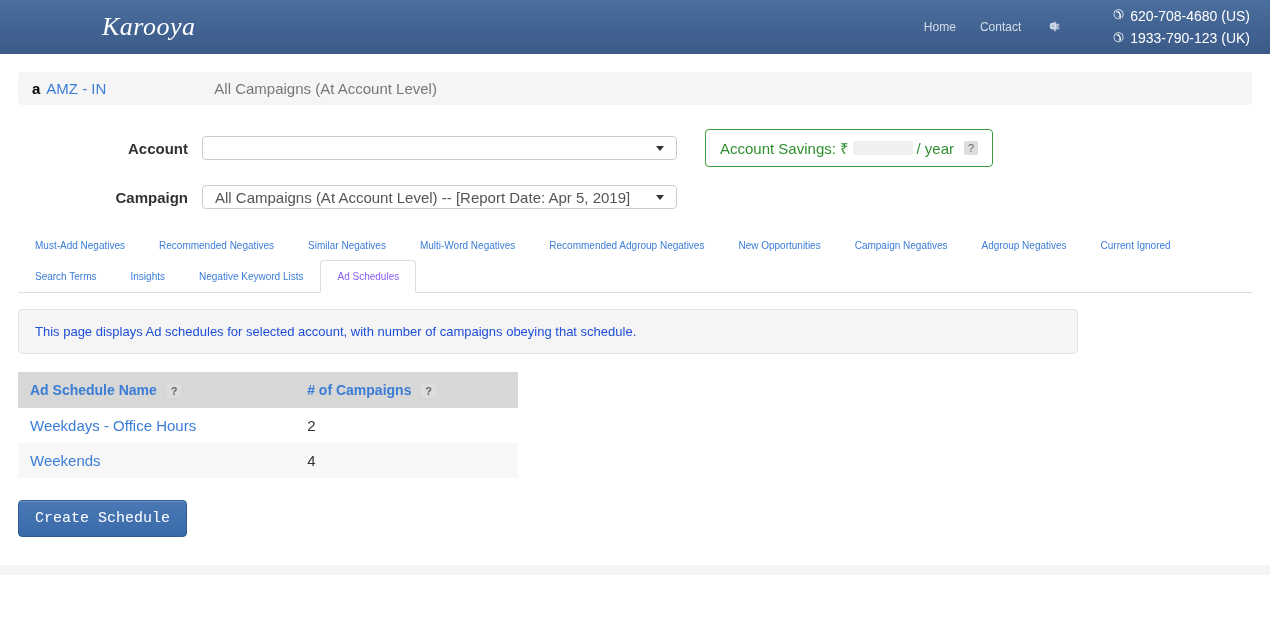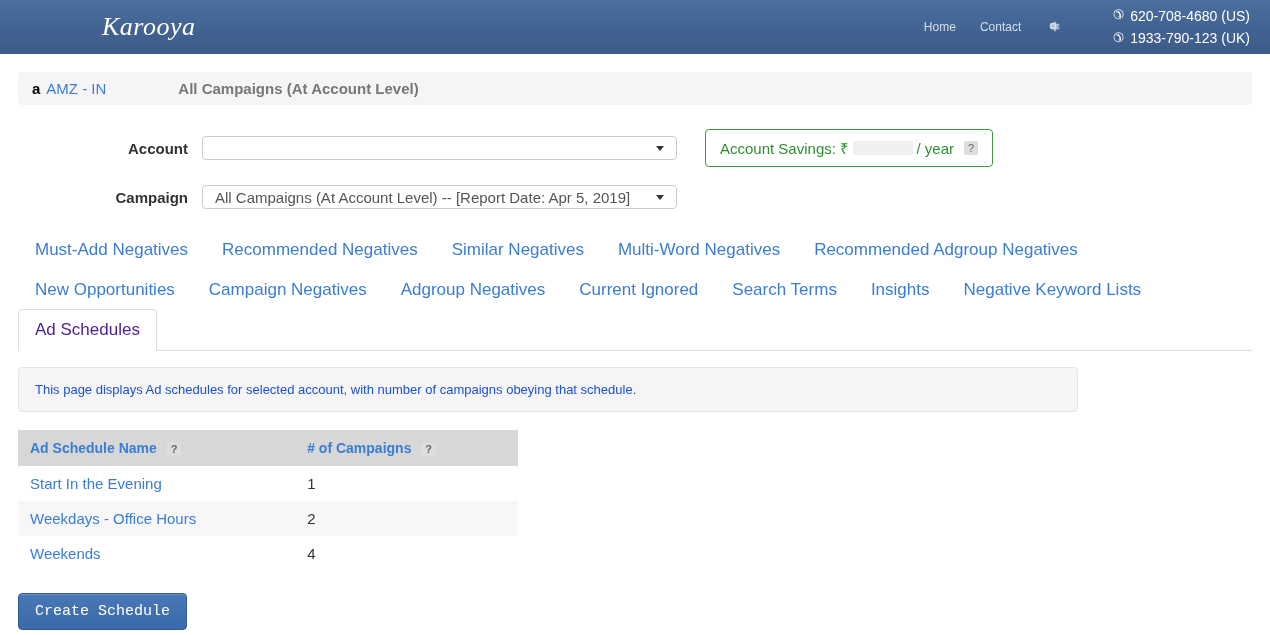--- a/index.html
+++ b/index.html
@@ -130,28 +130,28 @@
       border-bottom: 1px solid #ddd;
     }
     .tabs-row {
       display: flex;
       flex-wrap: wrap;
     }
     .tab {
       color: #3b7dd6;
       padding: 10px 16px;
       cursor: pointer;
-      font-size: 17px;
+      font-size: 10px;
       border: 1px solid transparent;
       border-bottom: none;
       margin-bottom: -1px;
       text-align: center;
     }
     .tab.active {
-      color: #4c1d95;
+      color: #8b5cf6;
       border: 1px solid #ddd;
       border-bottom: 1px solid #fff;
       border-radius: 4px 4px 0 0;
       background: #fff;
     }
     .info-box {
       margin: 16px 18px 0 18px;
       border: 1px solid #e3e3e3;
       background: #f5f5f5;
       border-radius: 4px;
@@ -232,21 +232,21 @@
     <div class="phone-line">
       <span class="phone-icon">✆</span>
       <span>1933-790-123 (UK)</span>
     </div>
   </div>
 </div>
 
 <div class="breadcrumb">
   <span class="bc-amz">a</span>
   <span class="bc-link">AMZ - IN</span>
-  <span class="bc-item" style="margin-left:72px;font-weight:bold;">All Campaigns (At Account Level)</span>
+  <span class="bc-item" style="margin-left:108px;">All Campaigns (At Account Level)</span>
 </div>
 
 <div class="selectors">
   <div class="sel-row">
     <span class="sel-label">Account</span>
     <div class="sel-dropdown">
       <span></span>
       <span class="caret"></span>
     </div>
     <div class="savings-box">
@@ -295,24 +295,20 @@
           <span class="help-badge">?</span>
         </th>
         <th>
           <span># of Campaigns</span>
           <span class="help-badge">?</span>
         </th>
       </tr>
     </thead>
     <tbody id="sched-body">
         <tr>
-          <td class="link-cell">Start In the Evening</td>
-          <td>1</td>
-        </tr>
-        <tr>
           <td class="link-cell">Weekdays - Office Hours</td>
           <td>2</td>
         </tr>
         <tr>
           <td class="link-cell">Weekends</td>
           <td>4</td>
         </tr>
       </tbody>
   </table>
 </div>

